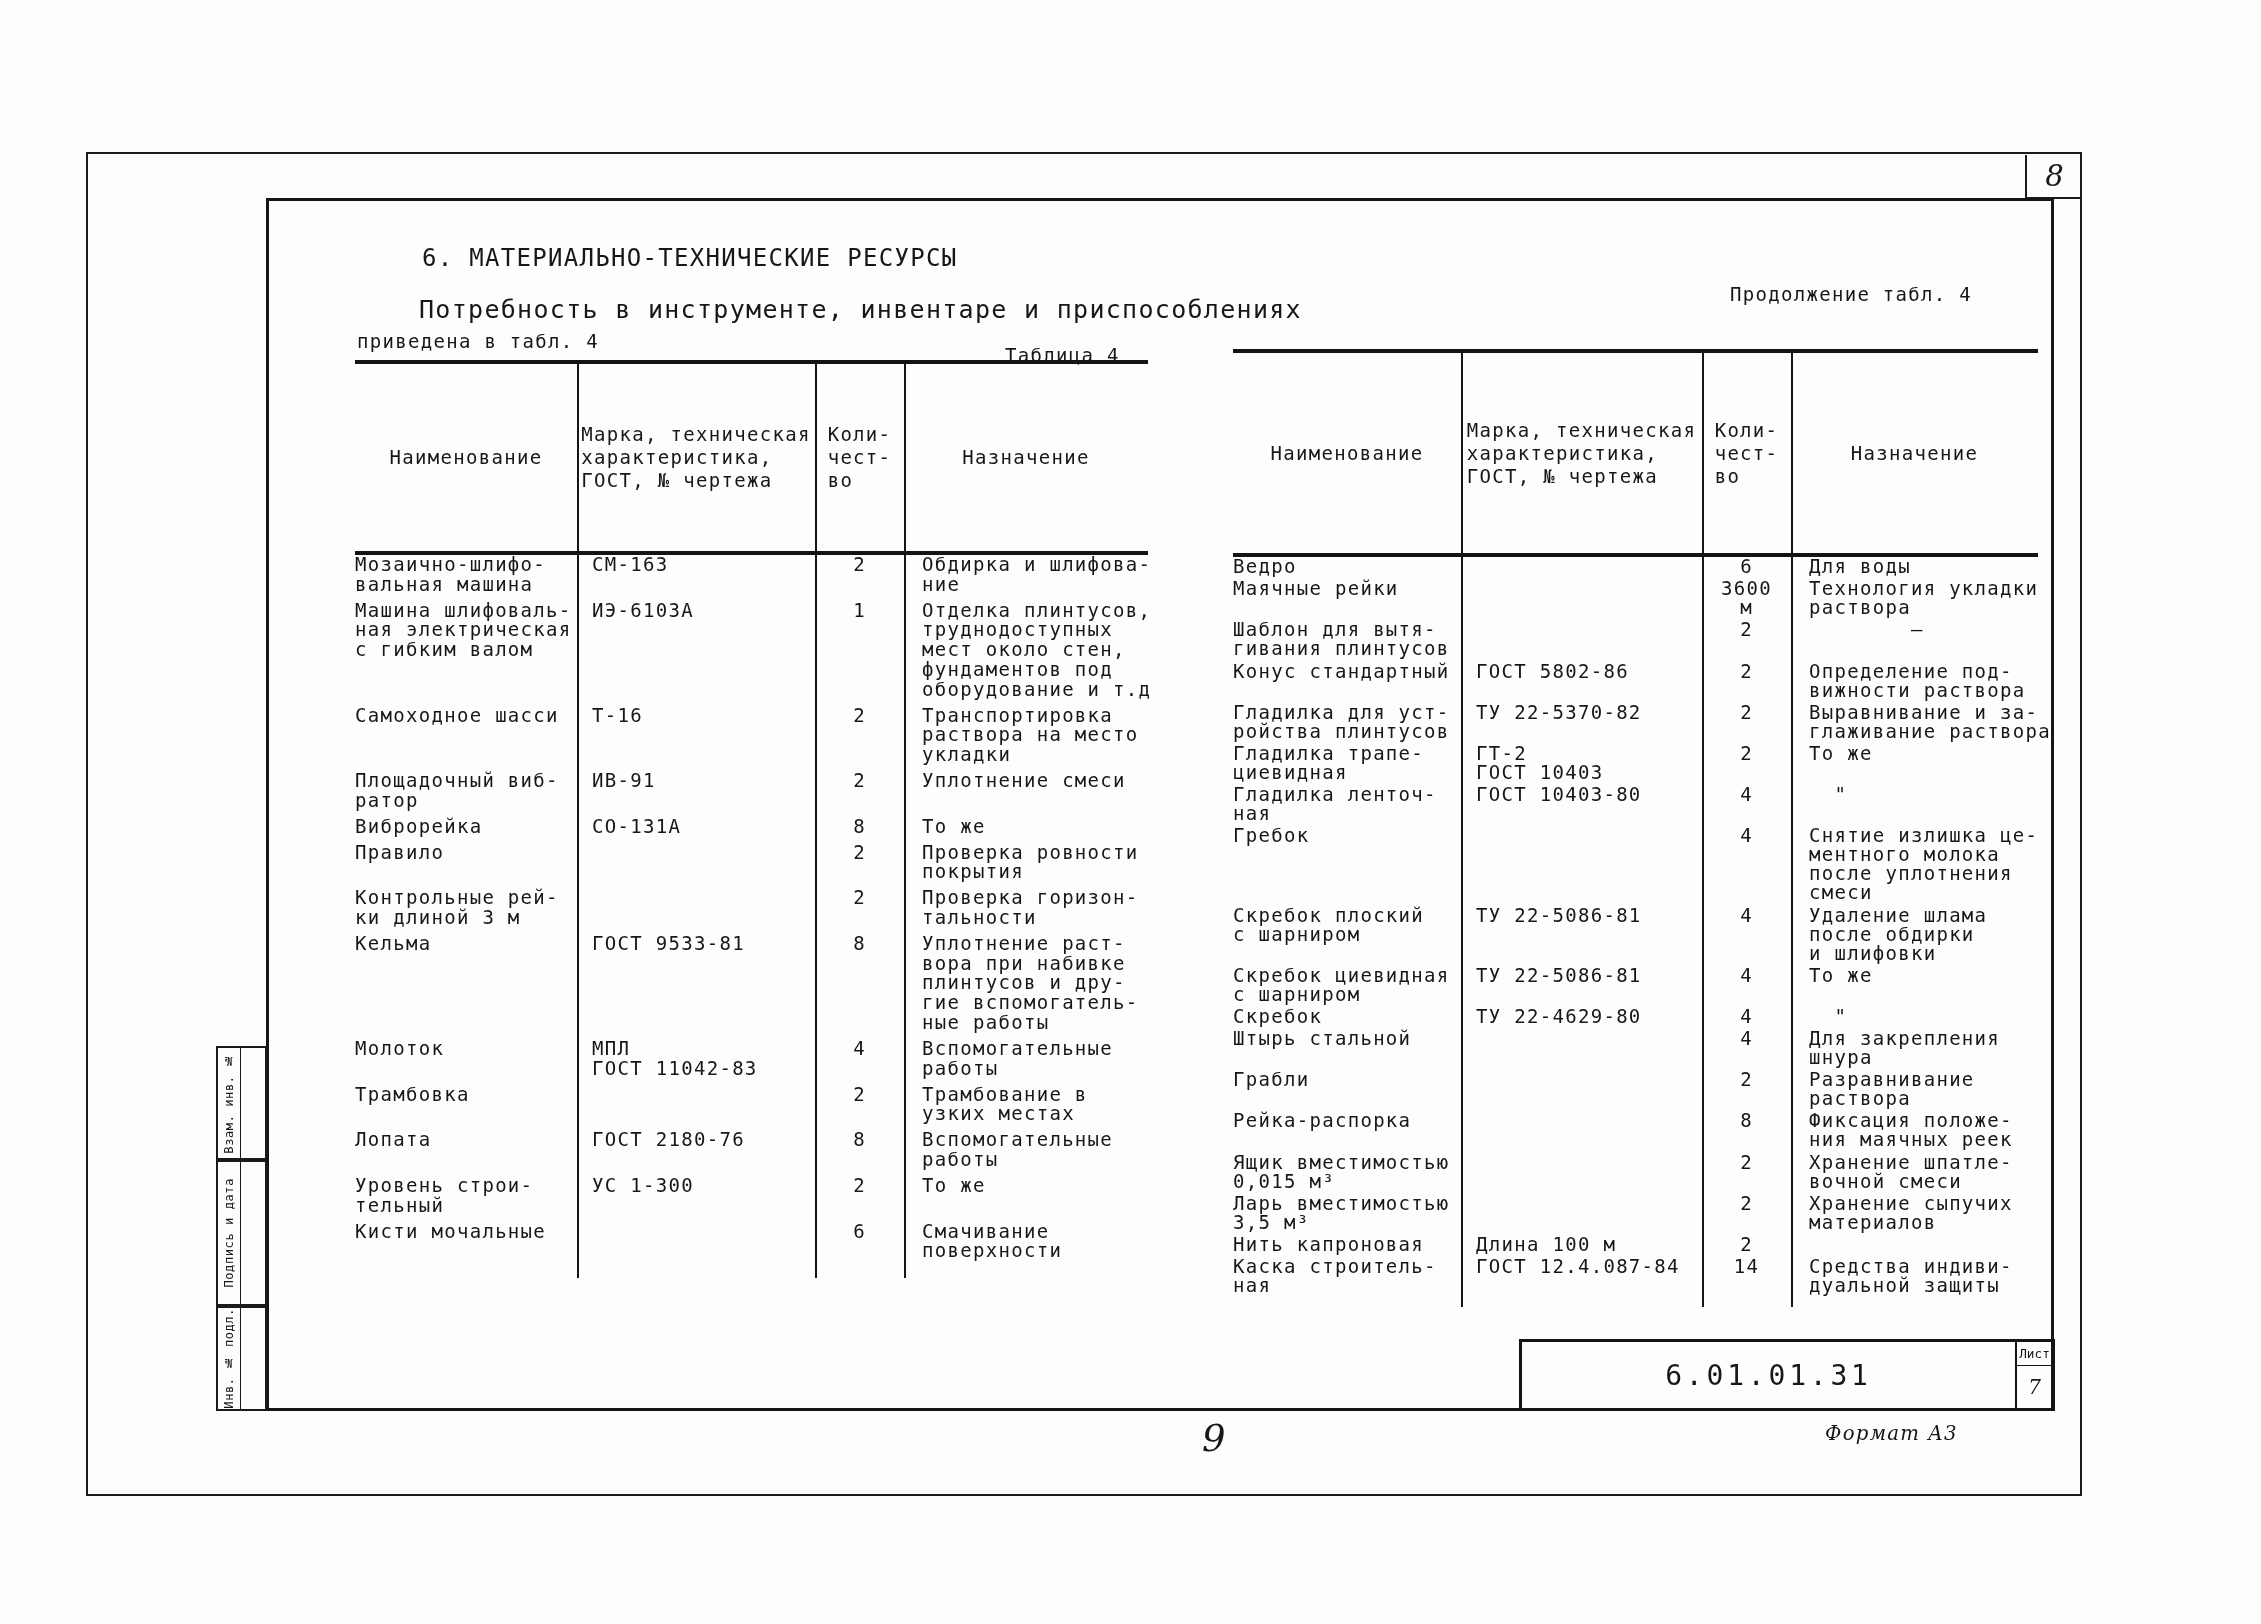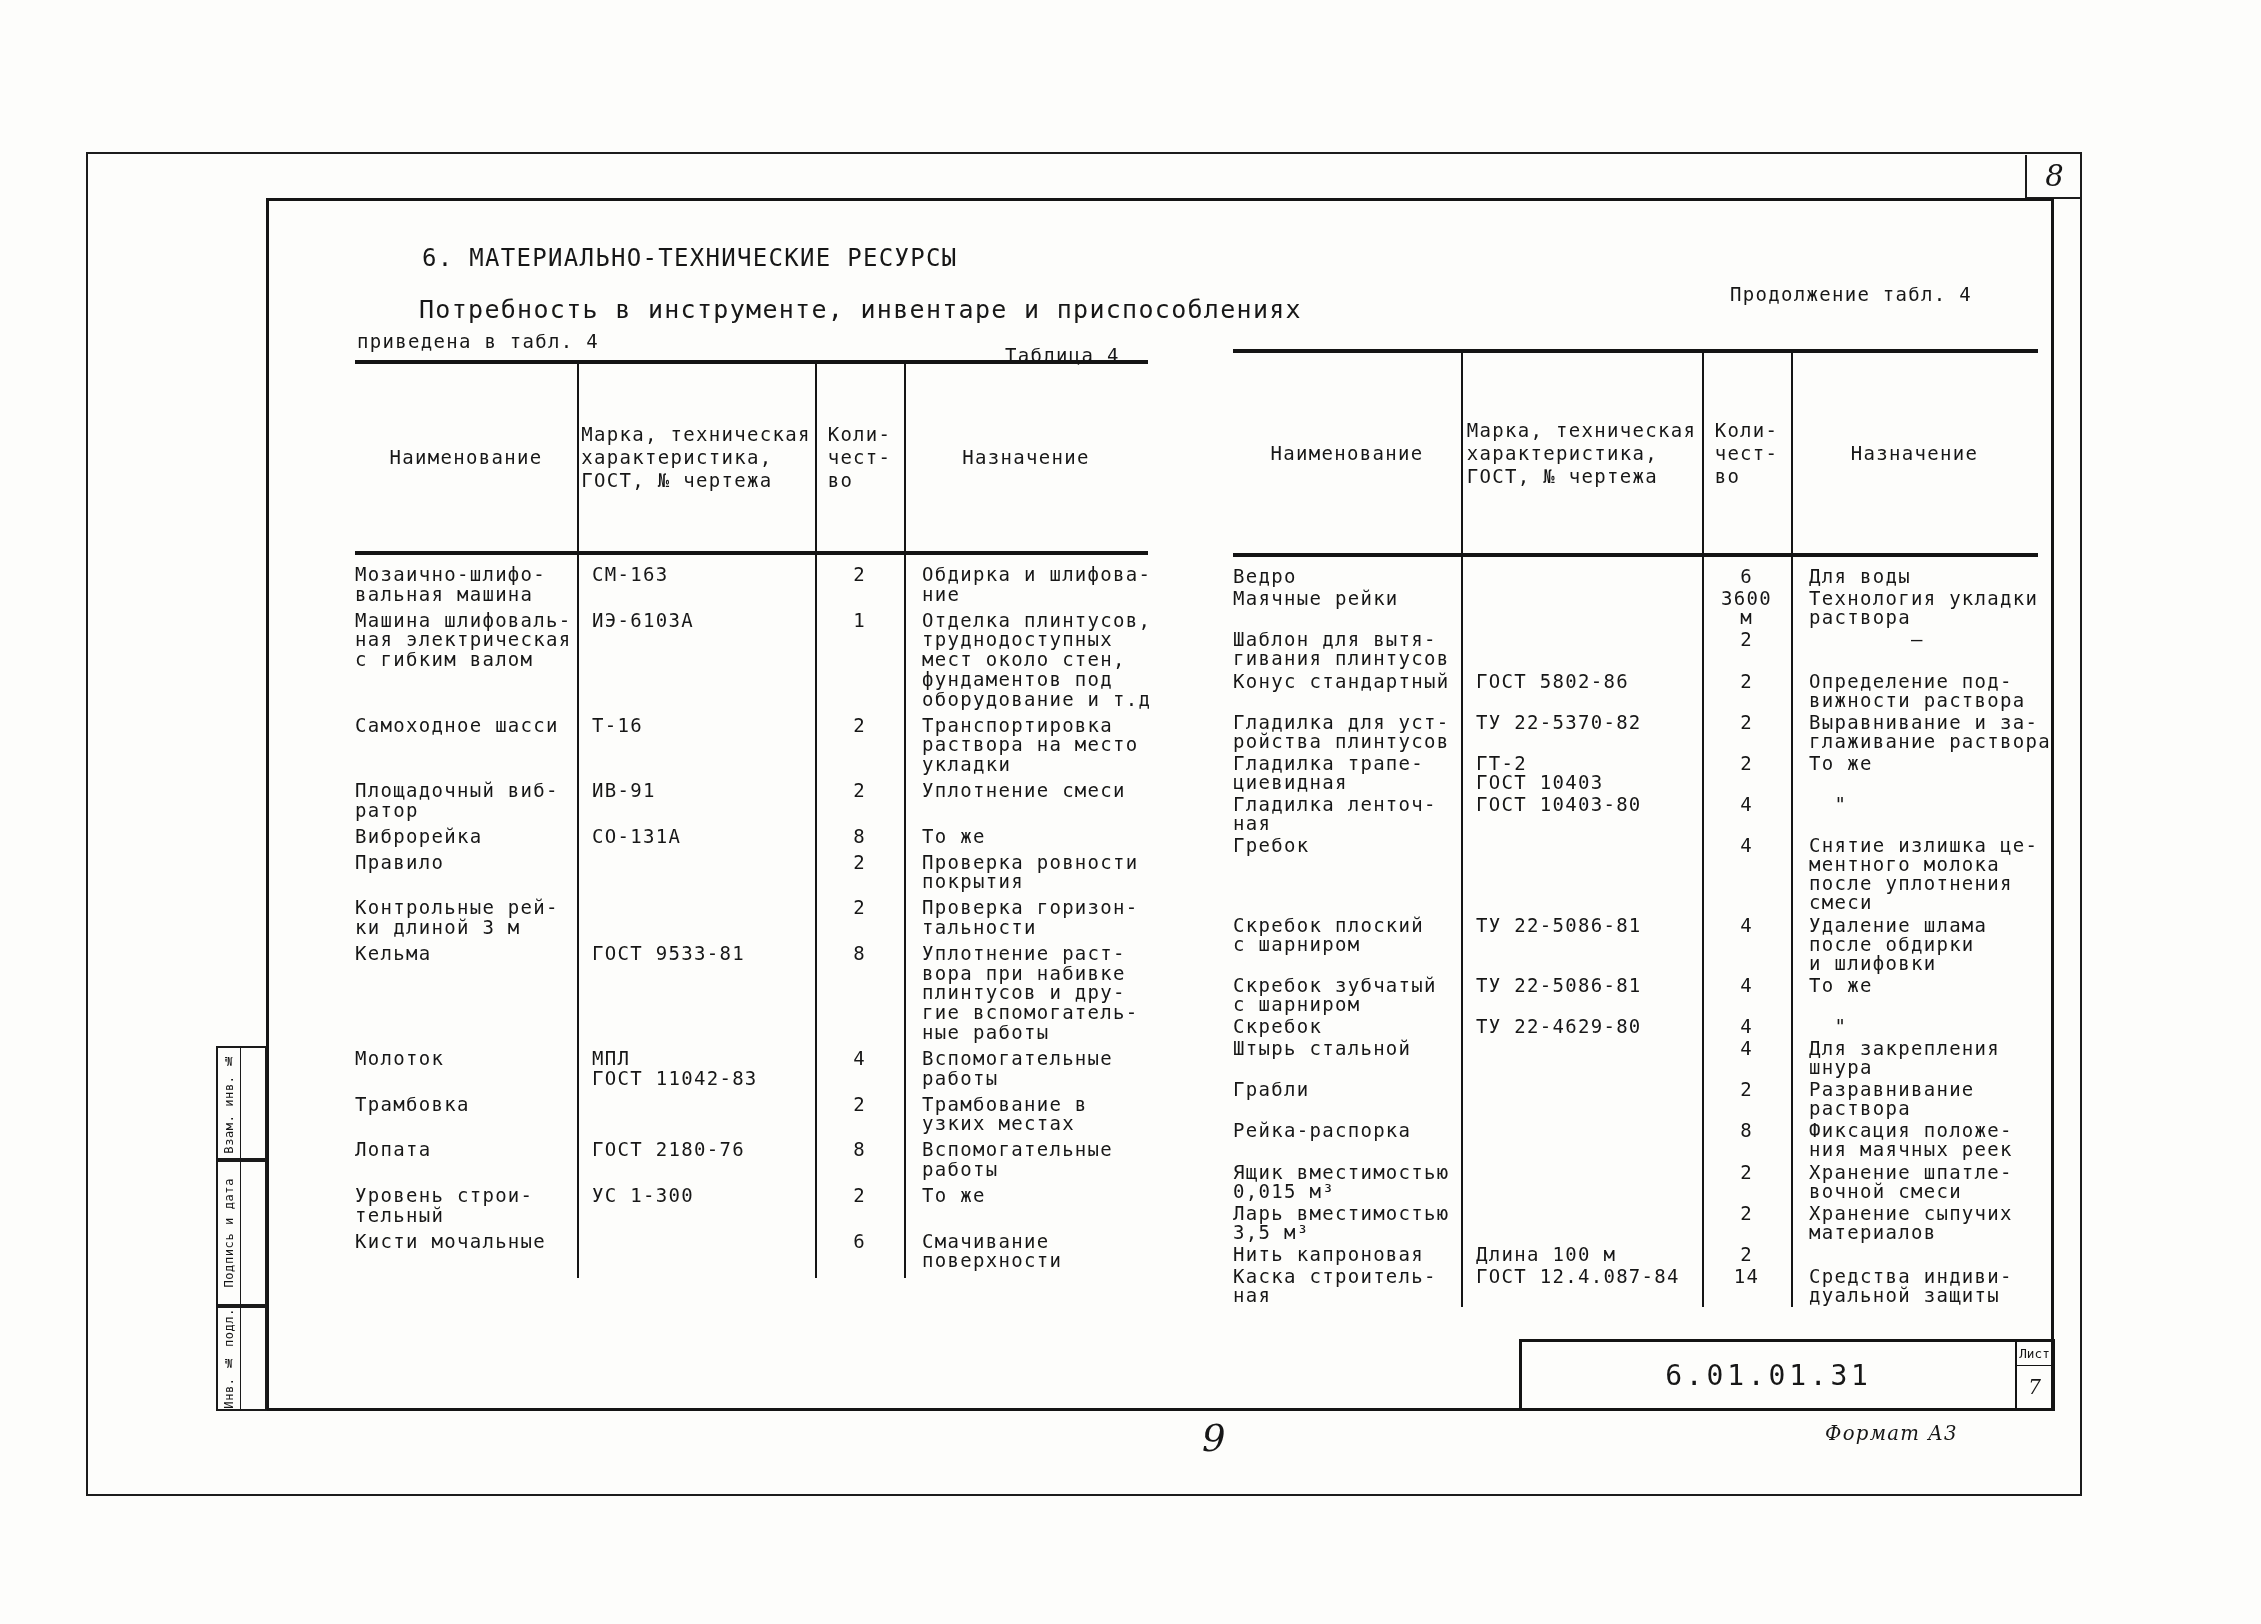--- a/index.html
+++ b/index.html
@@ -9,21 +9,21 @@
   .page { position:absolute; left:0; top:0; width:2261px; height:1625px; background:#fdfdfb; }
   .abs { position:absolute; }
   .typed { white-space:pre; letter-spacing:1.3px; }
   .frame { border:2.5px solid #1c1c1c; }
   .inner { border:3.8px solid #151515; }
   
   .ttable { position:absolute; }
   .thead { display:grid; border-top:4.4px solid #141414; border-bottom:4.4px solid #141414; }
   .thead .hc { display:flex; align-items:center; justify-content:center;
                font-size:19px; line-height:23px; text-align:left; white-space:pre; letter-spacing:1.3px; }
-  .tbody { padding-top:10px; }
+  .tbody { padding-top:0; }
   .trow { display:grid; }
   .trow .c { font-size:19px; white-space:pre; letter-spacing:1.3px; }
   .left-table .thead, .left-table .trow { grid-template-columns:222px 238px 89px 244px; }
   .right-table .thead, .right-table .trow { grid-template-columns:228px 241px 89px 247px; }
   .left-table .thead { height:195px; }
   .right-table .thead { height:208px; }
   .left-table .trow { margin-bottom:6.3px; }
   .left-table .trow .c { line-height:19.7px; }
   .right-table .trow { margin-bottom:3.2px; }
   .right-table .trow .c { line-height:19px; }
@@ -268,21 +268,21 @@
         <div class="trow">
           <div class="c name">Скребок плоский
 с шарниром</div>
           <div class="c mark">ТУ 22-5086-81</div>
           <div class="c qty">4</div>
           <div class="c purpose">Удаление шлама
 после обдирки
 и шлифовки</div>
         </div>
         <div class="trow">
-          <div class="c name">Скребок зубчатый
+          <div class="c name">Скребок циевидная
 с шарниром</div>
           <div class="c mark">ТУ 22-5086-81</div>
           <div class="c qty">4</div>
           <div class="c purpose">То же</div>
         </div>
         <div class="trow">
           <div class="c name">Скребок</div>
           <div class="c mark">ТУ 22-4629-80</div>
           <div class="c qty">4</div>
           <div class="c purpose">  "</div>

